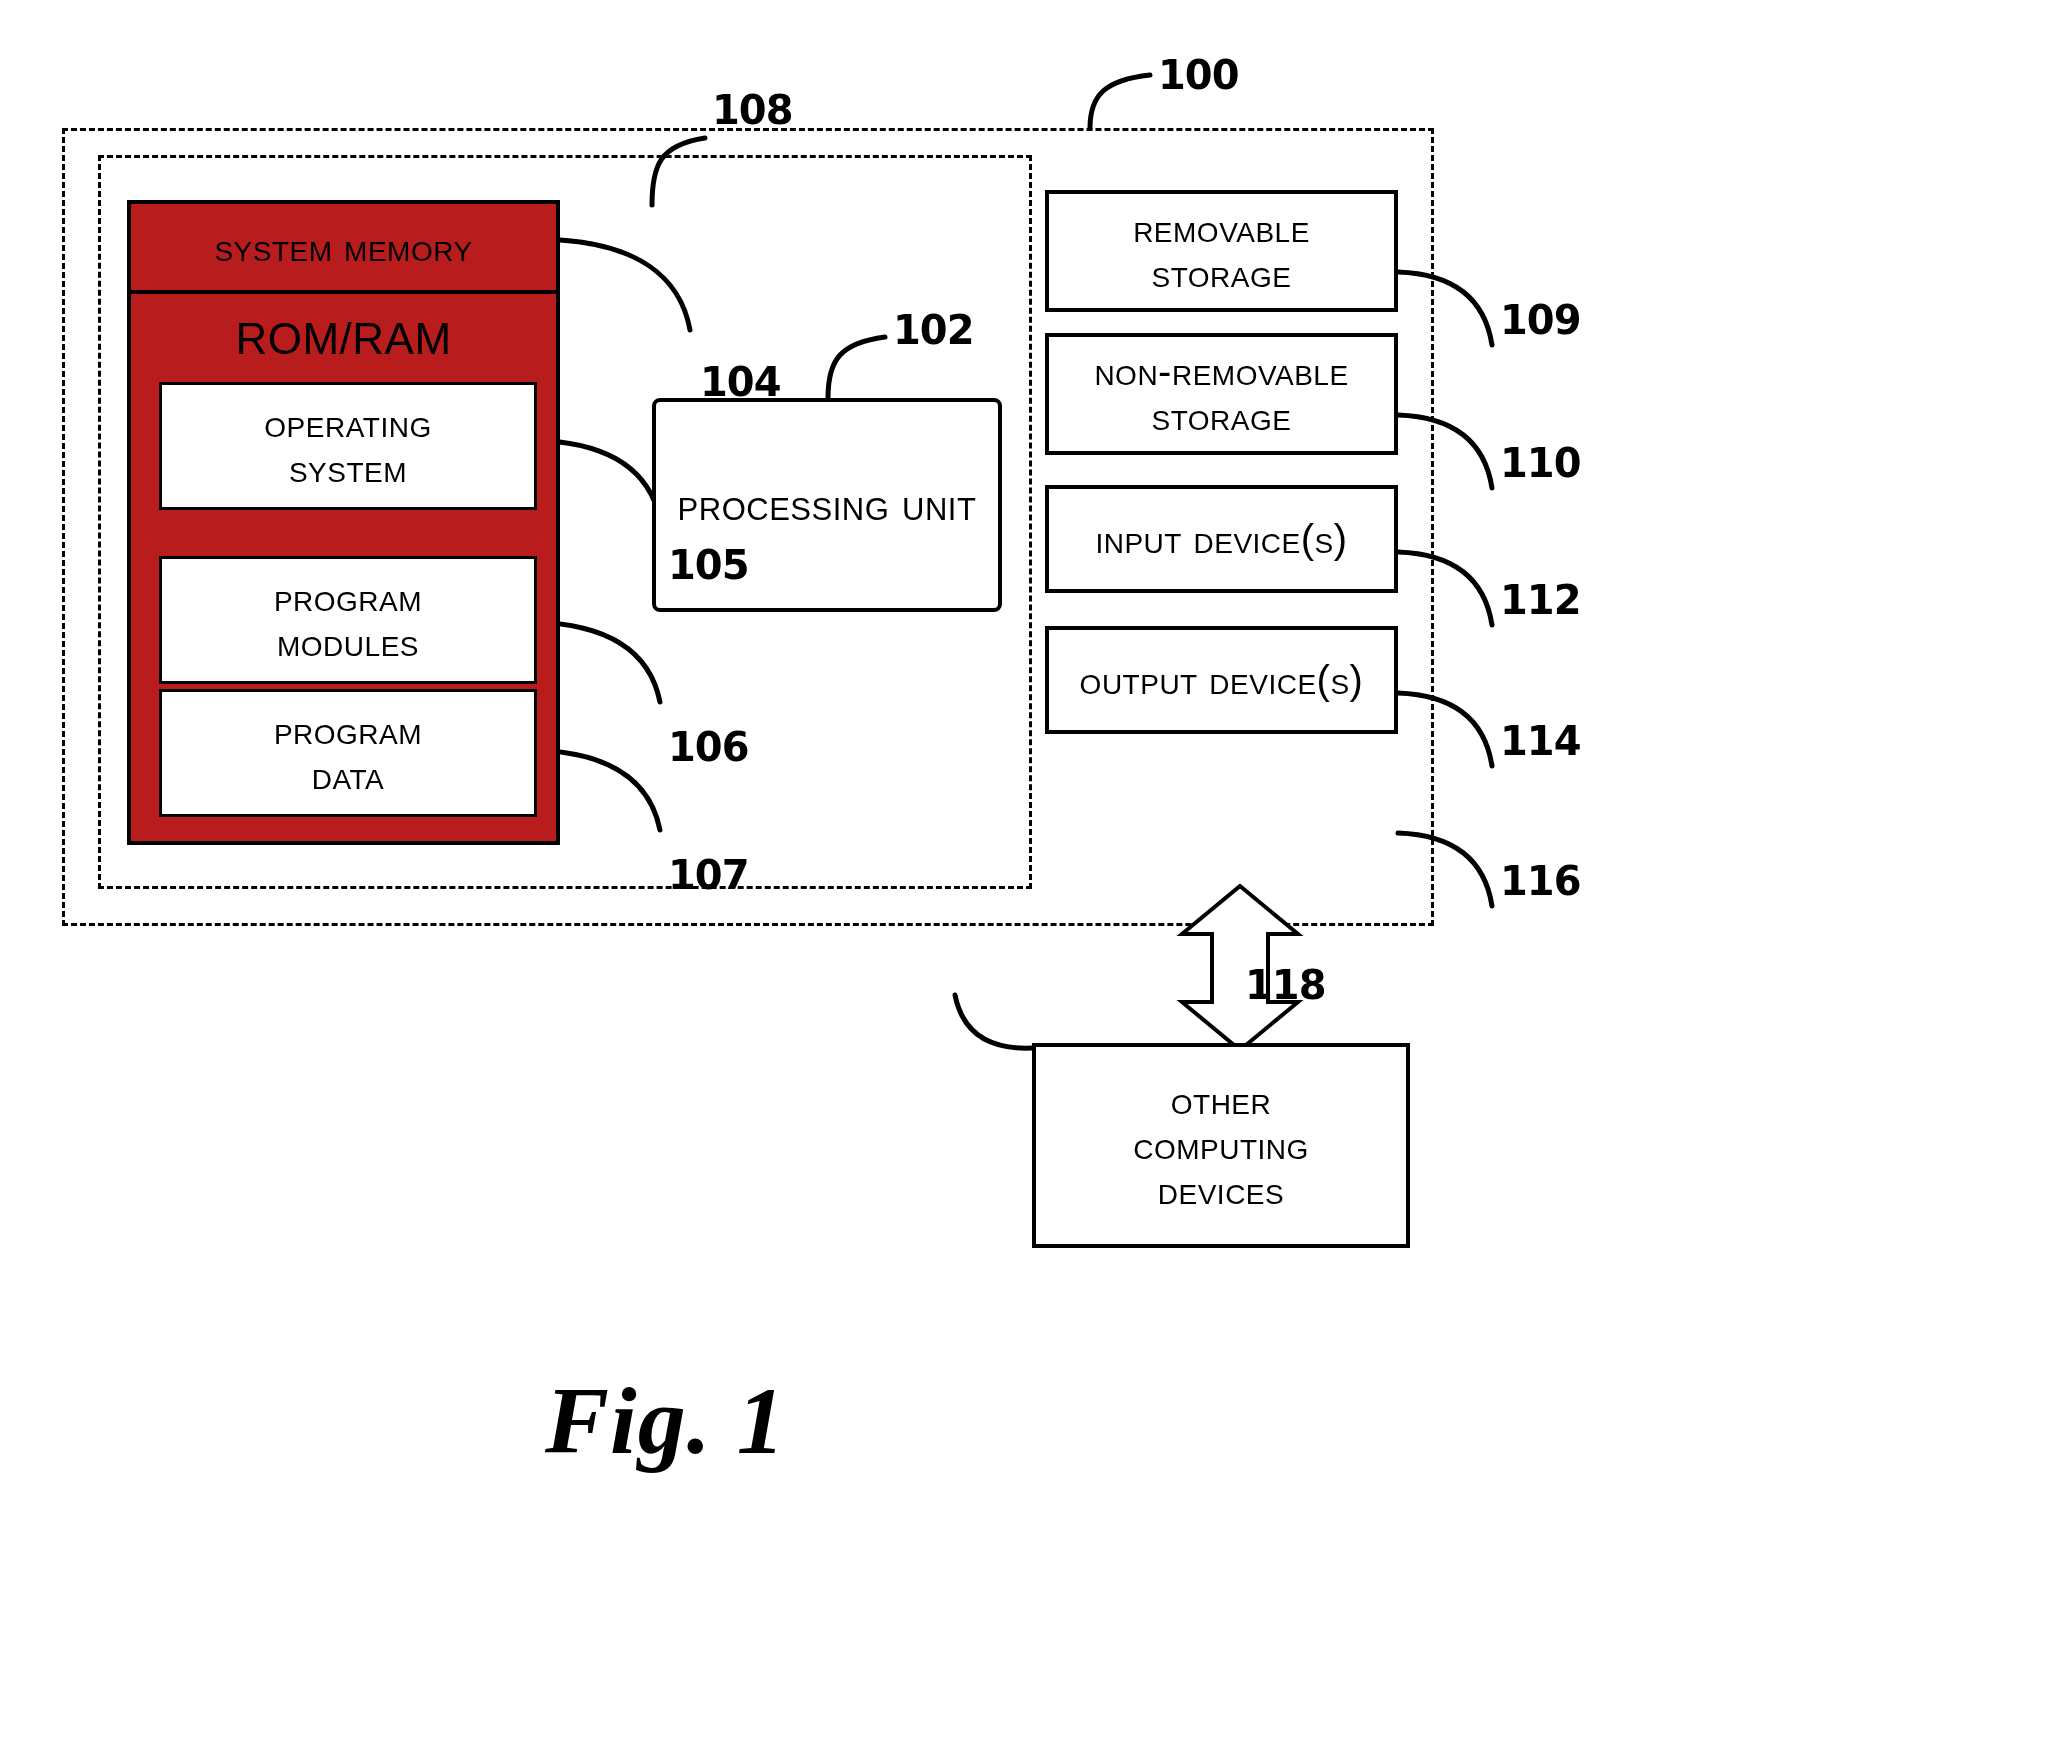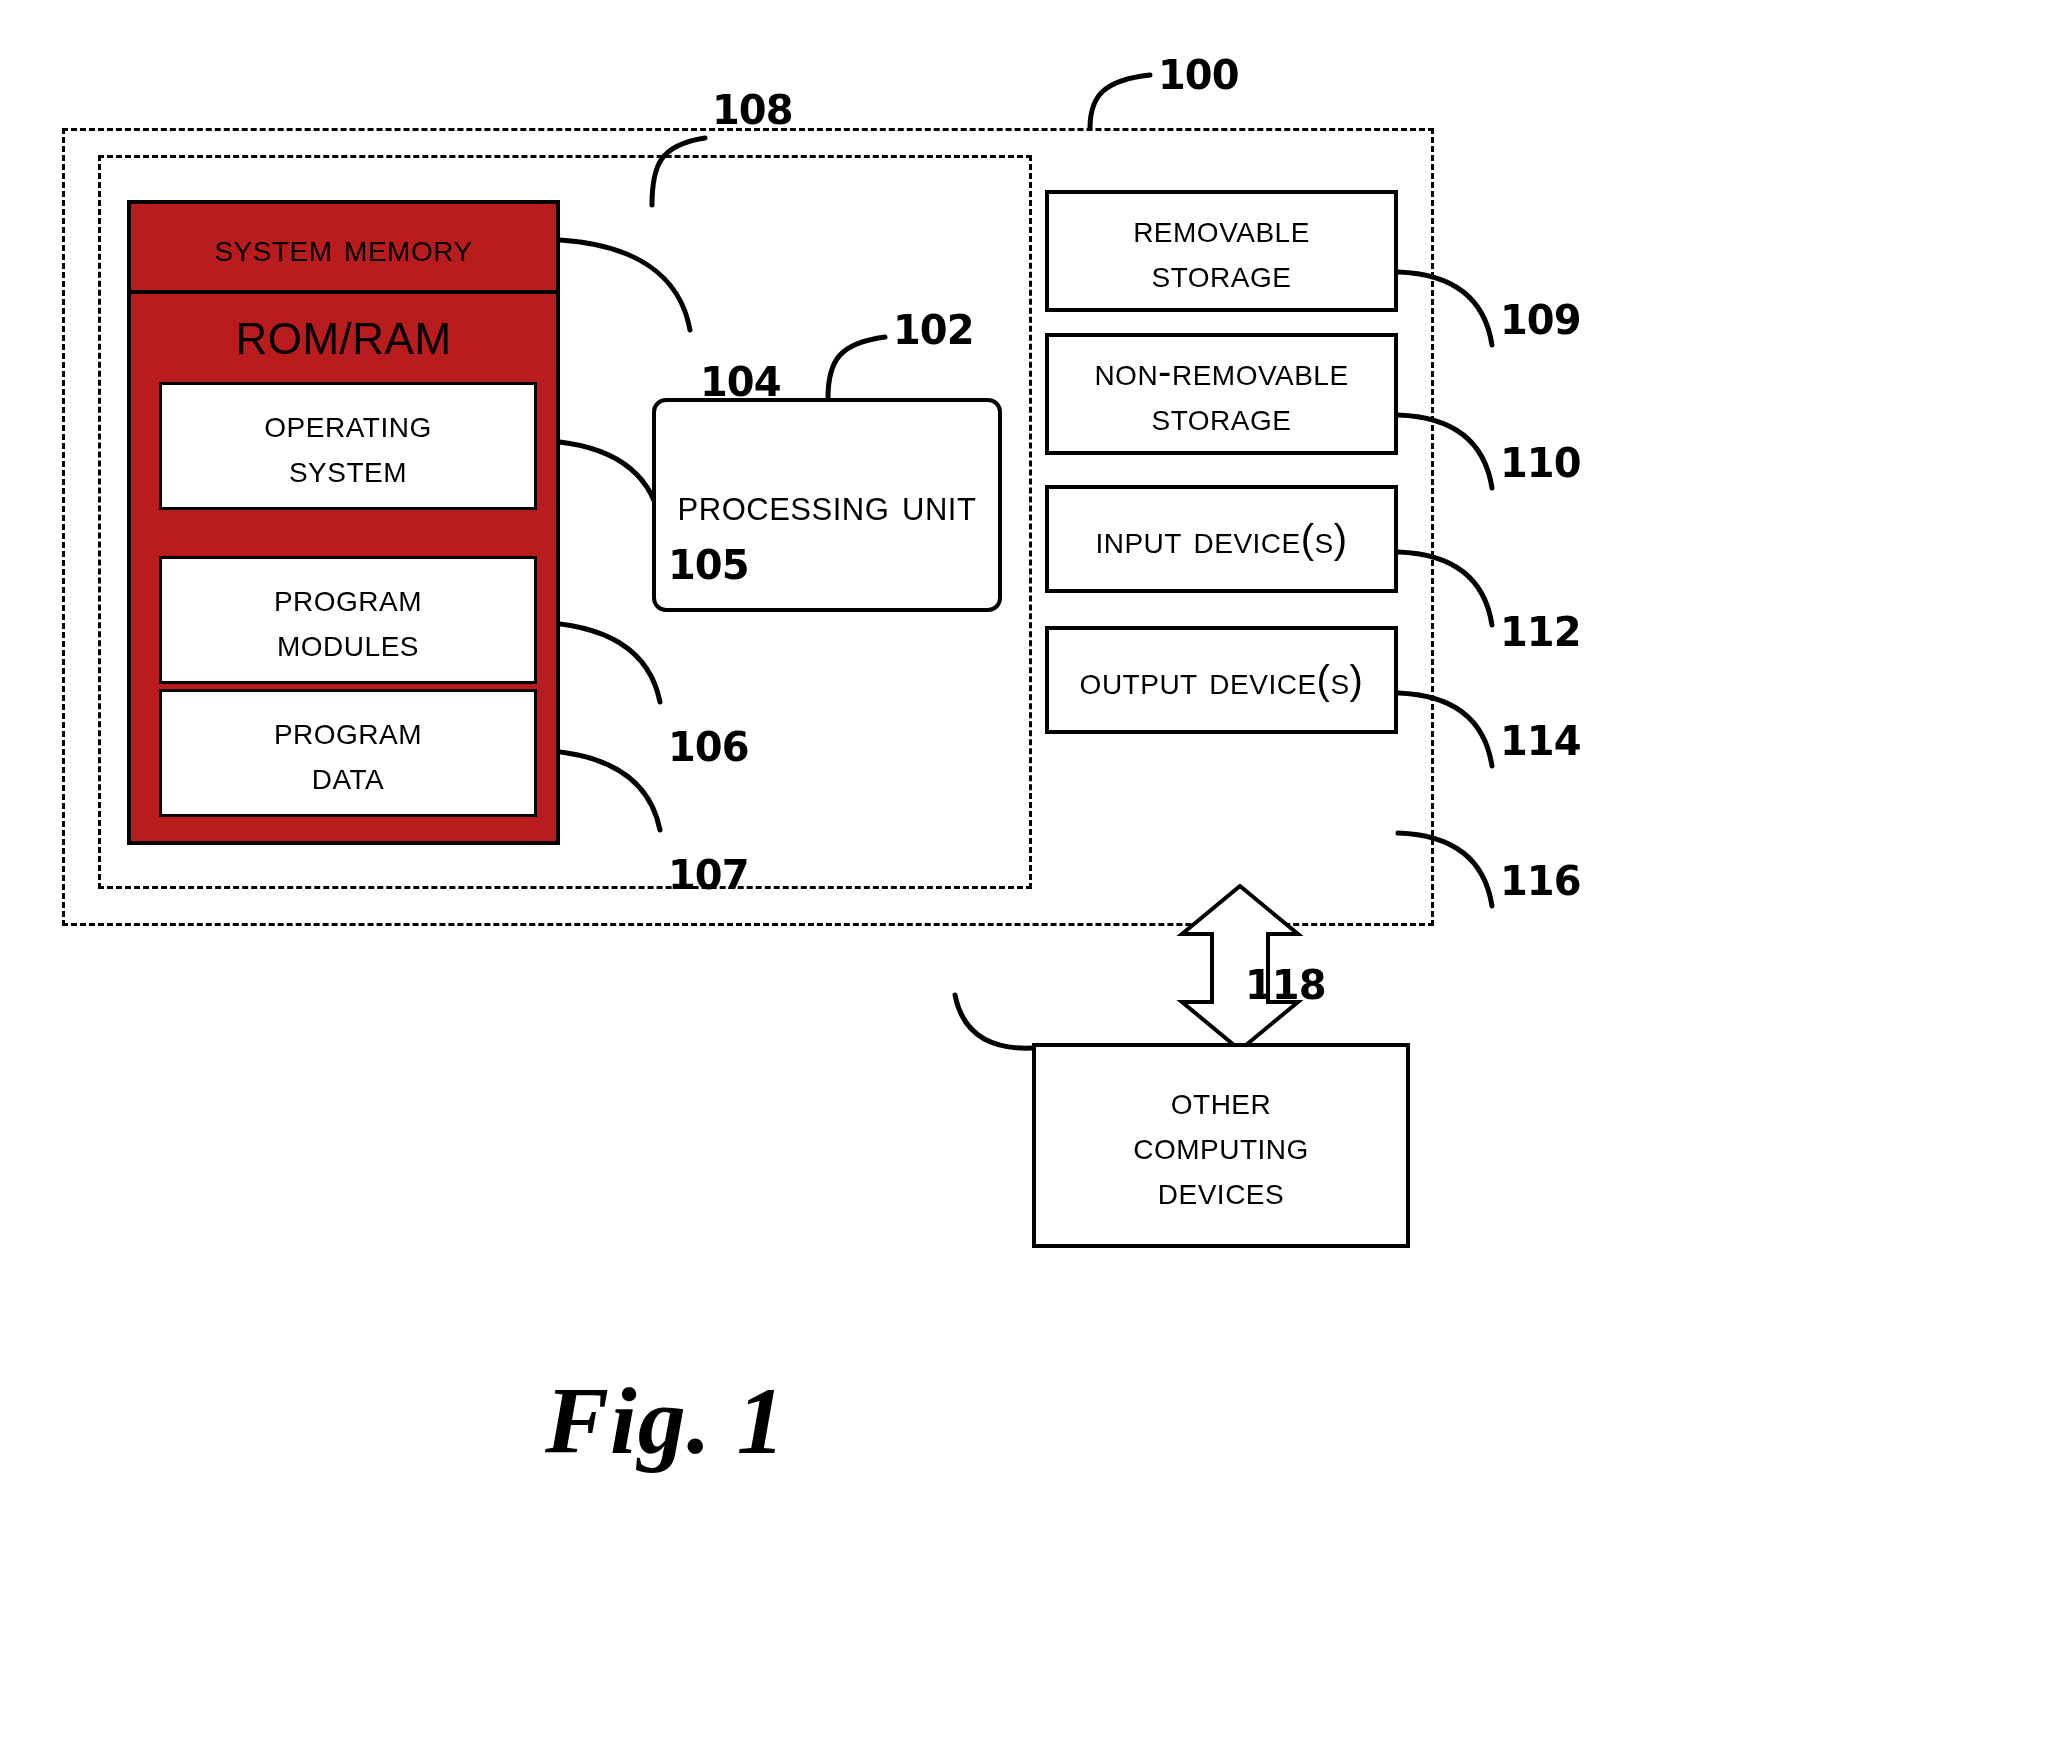--- a/index.html
+++ b/index.html
@@ -98,21 +98,21 @@
       <div class="sc t40">PROGRAM</div>
       <div class="sc t40">MODULES</div>
     </div>
 
     <div class="abs solid thin" style="left:28px;top:485px;width:378px;height:128px;flex-direction:column;">
       <div class="sc t40">PROGRAM</div>
       <div class="sc t40">DATA</div>
     </div>
   </div>
 
-  <div class="abs solid" style="left:652px;top:398px;width:350px;height:214px;border-radius:14px;">
+  <div class="abs solid" style="left:652px;top:398px;width:350px;height:214px;border-radius:8px;">
     <div class="sc" style="font-size:44px;">PROCESSING UNIT</div>
   </div>
 
   <div class="abs solid" style="left:1045px;top:190px;width:353px;height:122px;flex-direction:column;">
     <div class="sc t40">REMOVABLE</div>
     <div class="sc t40">STORAGE</div>
   </div>
 
   <div class="abs solid" style="left:1045px;top:333px;width:353px;height:122px;flex-direction:column;">
     <div class="sc t40">NON-REMOVABLE</div>
@@ -149,21 +149,21 @@
   <div class="ref" style="left:668px;top:727px;">106</div>
 
   <div class="ref" style="left:668px;top:855px;">107</div>
 
   <div class="ref" style="left:893px;top:310px;">102</div>
 
   <div class="ref" style="left:1500px;top:300px;">109</div>
 
   <div class="ref" style="left:1500px;top:443px;">110</div>
 
-  <div class="ref" style="left:1500px;top:580px;margin-top:32px;">112</div>
+  <div class="ref" style="left:1500px;top:580px;">112</div>
 
   <div class="ref" style="left:1500px;top:721px;">114</div>
 
   <div class="ref" style="left:1500px;top:861px;">116</div>
 
   <div class="ref" style="left:1245px;top:965px;">118</div>
 
   <div id="figcap" style="left:545px;top:1365px;">Fig. 1</div>
 
 </div>

